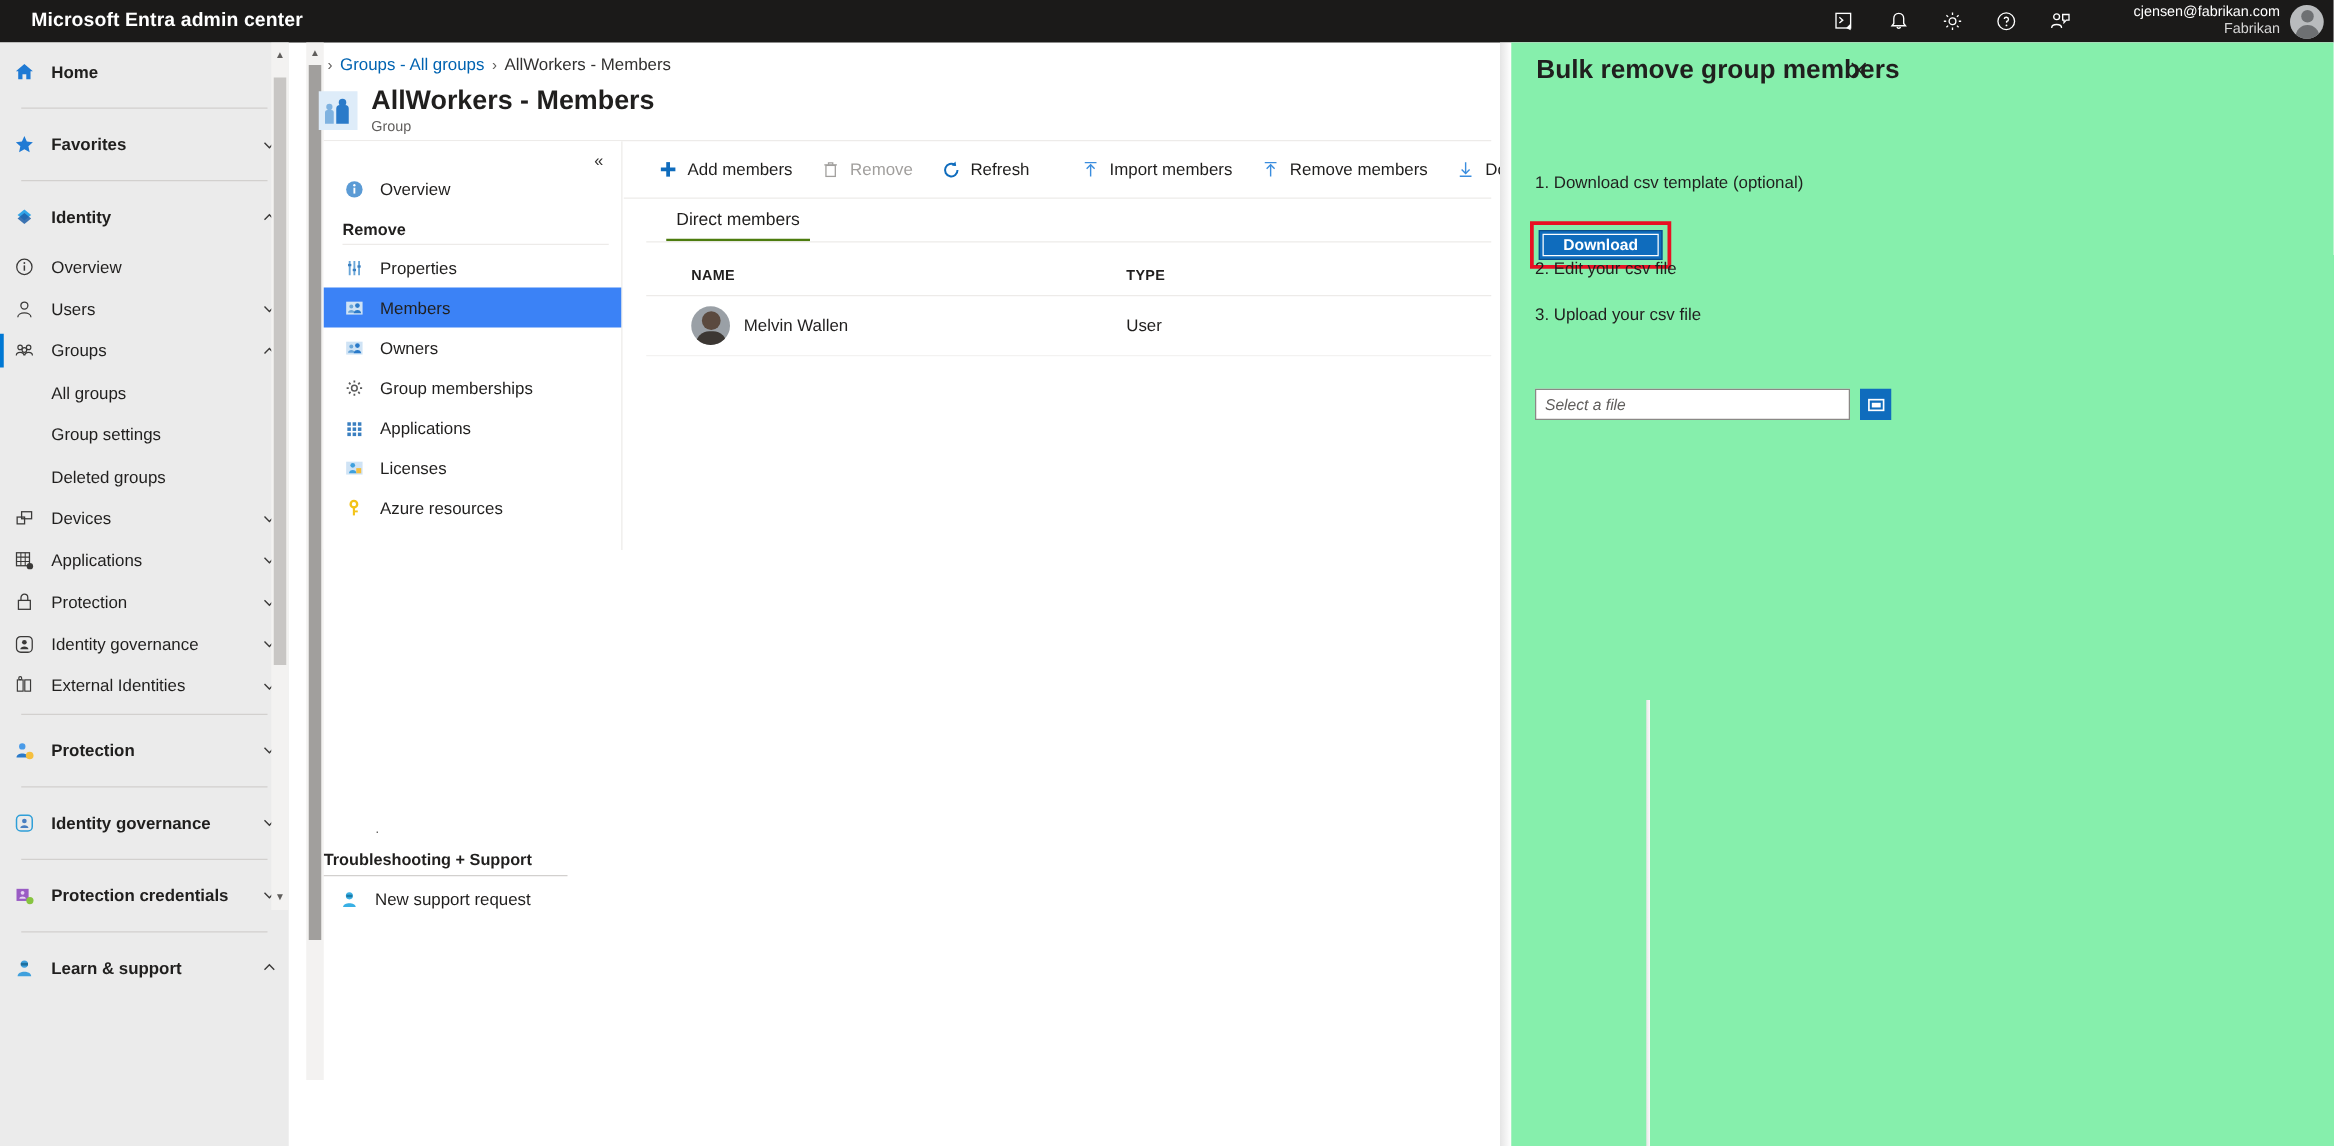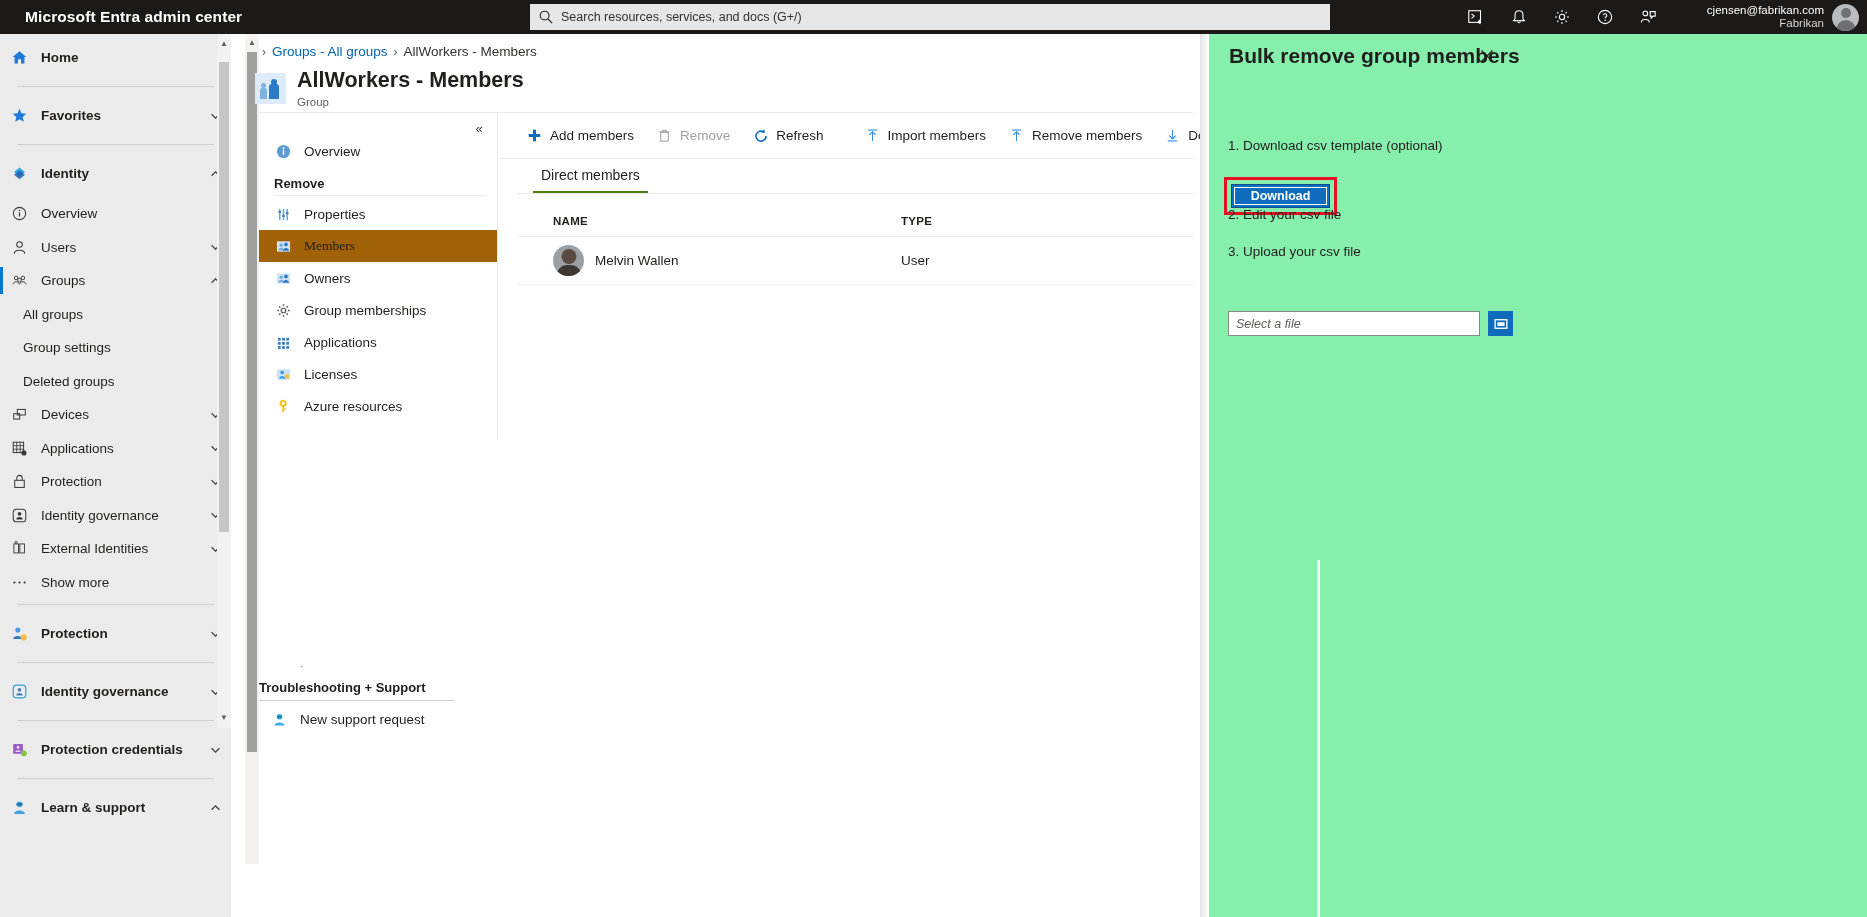--- a/index.html
+++ b/index.html
@@ -66,21 +66,21 @@
   .nav-row .nicon {
     width: 22px; height: 18px; flex: none; display: flex;
     align-items: center; justify-content: center; margin-right: 11px;
   }
   .nav-row .nlabel { flex: 1; white-space: nowrap; }
   .nav-row.bold .nlabel { font-weight: bold; }
   .nav-row .chev {
     width: 20px; flex: none; color: #3b3a39; display: flex;
     align-items: center; justify-content: center; margin-right: 6px;
   }
-  .nav-row.sub { padding-left: 23px; }
+  .nav-row.sub { padding-left: 41px; }
   .nav-row.sub .nlabel { font-size: 13.5px; }
   .nav-row.active::before {
     content: ""; position: absolute; left: 0; top: 3px;
     width: 3px; height: 27px; background: #0078d4;
   }
   .nav-sep { height: 1px; background: #d2d0ce; margin: 5px 17px 5px 17px; }
 
   .sb-scroll {
     position: absolute; right: 0; top: 0; width: 14px; height: 694px;
     background: #f3f2f1;
@@ -155,21 +155,21 @@
   }
   .collapse-btn {
     position: absolute; right: 8px; top: 5px; width: 20px; height: 20px;
     display: flex; align-items: center; justify-content: center;
     color: #323130; font-size: 13px; cursor: pointer;
   }
   .mrow {
     position: relative; height: 32px; display: flex; align-items: center;
     padding-left: 15px; font-size: 13.5px; color: #201f1e; cursor: pointer;
   }
-  .mrow.active { background: #a16207; font-family: Liberation Serif, serif; }
+  .mrow.active { background: #3b82f6; }
   .mrow .micon {
     width: 18px; height: 16px; margin-right: 12px; flex: none;
     display: flex; align-items: center; justify-content: center;
   }
   .msection {
     font-size: 13px; font-weight: bold; color: #201f1e;
     padding: 9px 0 4px 15px;
   }
   .msection-line { height: 1px; background: #edebe9; margin: 0 10px 2px 15px; }
 
@@ -297,27 +297,20 @@
   }
 </style>
 </head>
 <body>
 
 <div id="app">
 
   <div class="topbar">
     <div class="brand">Microsoft Entra admin center</div>
 
-    <div class="global-search">
-      <svg class="gs-icon" viewBox="0 0 16 16">
-        <circle cx="6.6" cy="6.6" r="4.4" fill="none" stroke="#201f1e" stroke-width="1.1"></circle>
-        <line x1="10" y1="10" x2="14.2" y2="14.2" stroke="#201f1e" stroke-width="1.1"></line>
-      </svg>
-      <span class="gs-text">Search resources, services, and docs (G+/)</span>
-    </div>
 
     <div class="topicons">
       <svg class="ticon" viewBox="0 0 20 20">
         <rect x="2" y="3" width="13" height="13" fill="none" stroke="#fff" stroke-width="1.2"></rect>
         <path d="M5 6.5 L8 9 L5 11.5" fill="none" stroke="#fff" stroke-width="1.2"></path>
         <path d="M11 16 L15 12 L15 18 Z" fill="#fff"></path>
       </svg>
       <svg class="ticon" viewBox="0 0 20 20">
         <path d="M10 3 C7 3 5.6 5 5.6 7.6 L5.6 12 L4 14 L16 14 L14.4 12 L14.4 7.6 C14.4 5 13 3 10 3 Z" fill="none" stroke="#fff" stroke-width="1.2"></path>
         <path d="M8.4 15.2 a1.7 1.7 0 0 0 3.2 0" fill="none" stroke="#fff" stroke-width="1.2"></path>
@@ -509,31 +502,20 @@
               <rect x="10.4" y="4.6" width="5.4" height="10.6" fill="none" stroke="#3b3a39" stroke-width="1.1"></rect>
               <circle cx="6.1" cy="3" r="1.4" fill="none" stroke="#3b3a39" stroke-width="1.1"></circle>
             </svg>
           </span>
           <span class="nlabel">External Identities</span>
           <span class="chev">
             <svg viewBox="0 0 15 13" width="13" height="12">
               <path d="M3 4.5 L7.5 9 L12 4.5" fill="none" stroke="#3b3a39" stroke-width="1.3"></path>
             </svg>
           </span>
-        </div>
-        <div class="nav-row">
-          <span class="nicon">
-            <svg viewBox="0 0 20 20" width="17" height="17">
-              <circle cx="4" cy="10" r="1.3" fill="#3b3a39"></circle>
-              <circle cx="10" cy="10" r="1.3" fill="#3b3a39"></circle>
-              <circle cx="16" cy="10" r="1.3" fill="#3b3a39"></circle>
-            </svg>
-          </span>
-          <span class="nlabel">Show more</span>
-          <span class="chev"></span>
         </div>
         <div class="nav-sep"></div>
         <div class="nav-row bold tall">
           <span class="nicon">
             <svg viewBox="0 0 20 20" width="17" height="17">
               <circle cx="8" cy="6" r="3" fill="#4a9be8"></circle>
               <path d="M2.6 16.4 C2.6 11.6 13.4 11.6 13.4 16.4 Z" fill="#2a7ac9"></path>
               <circle cx="15" cy="14.6" r="3.6" fill="#f5bf3e"></circle>
             </svg>
           </span>

